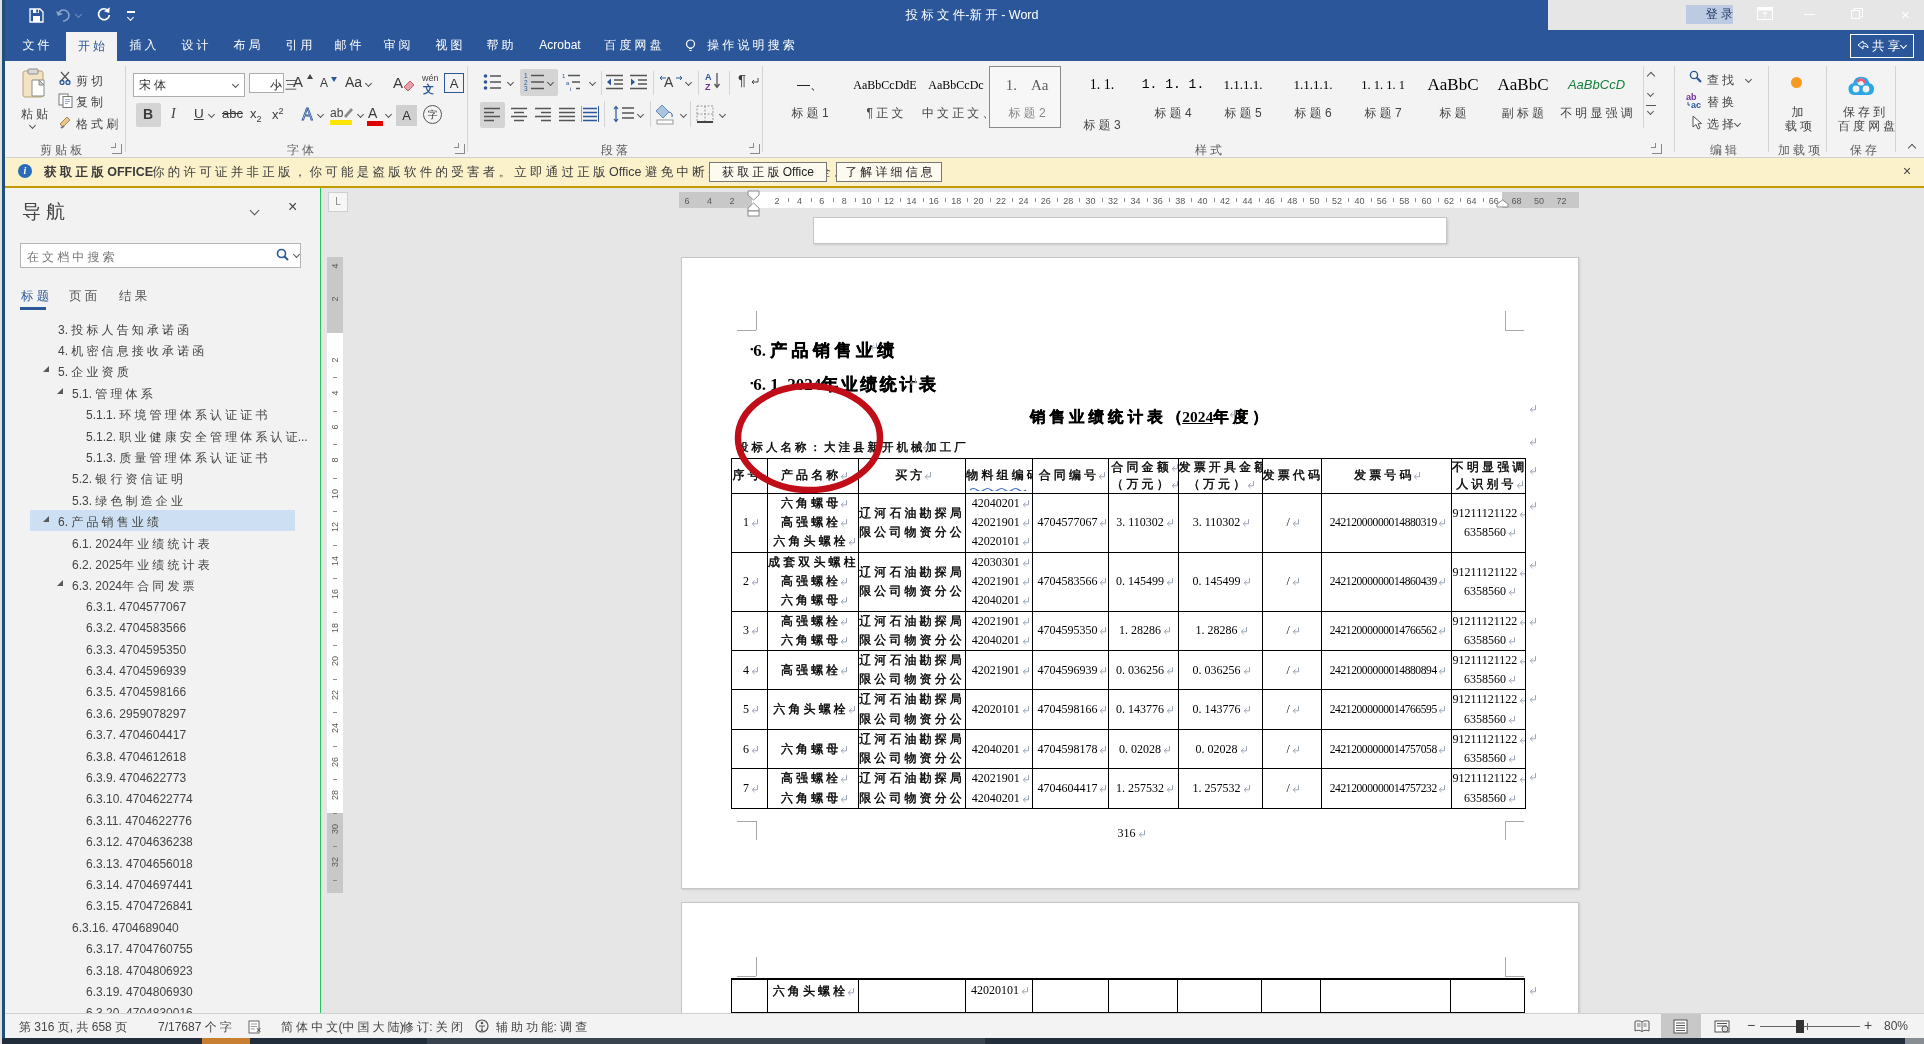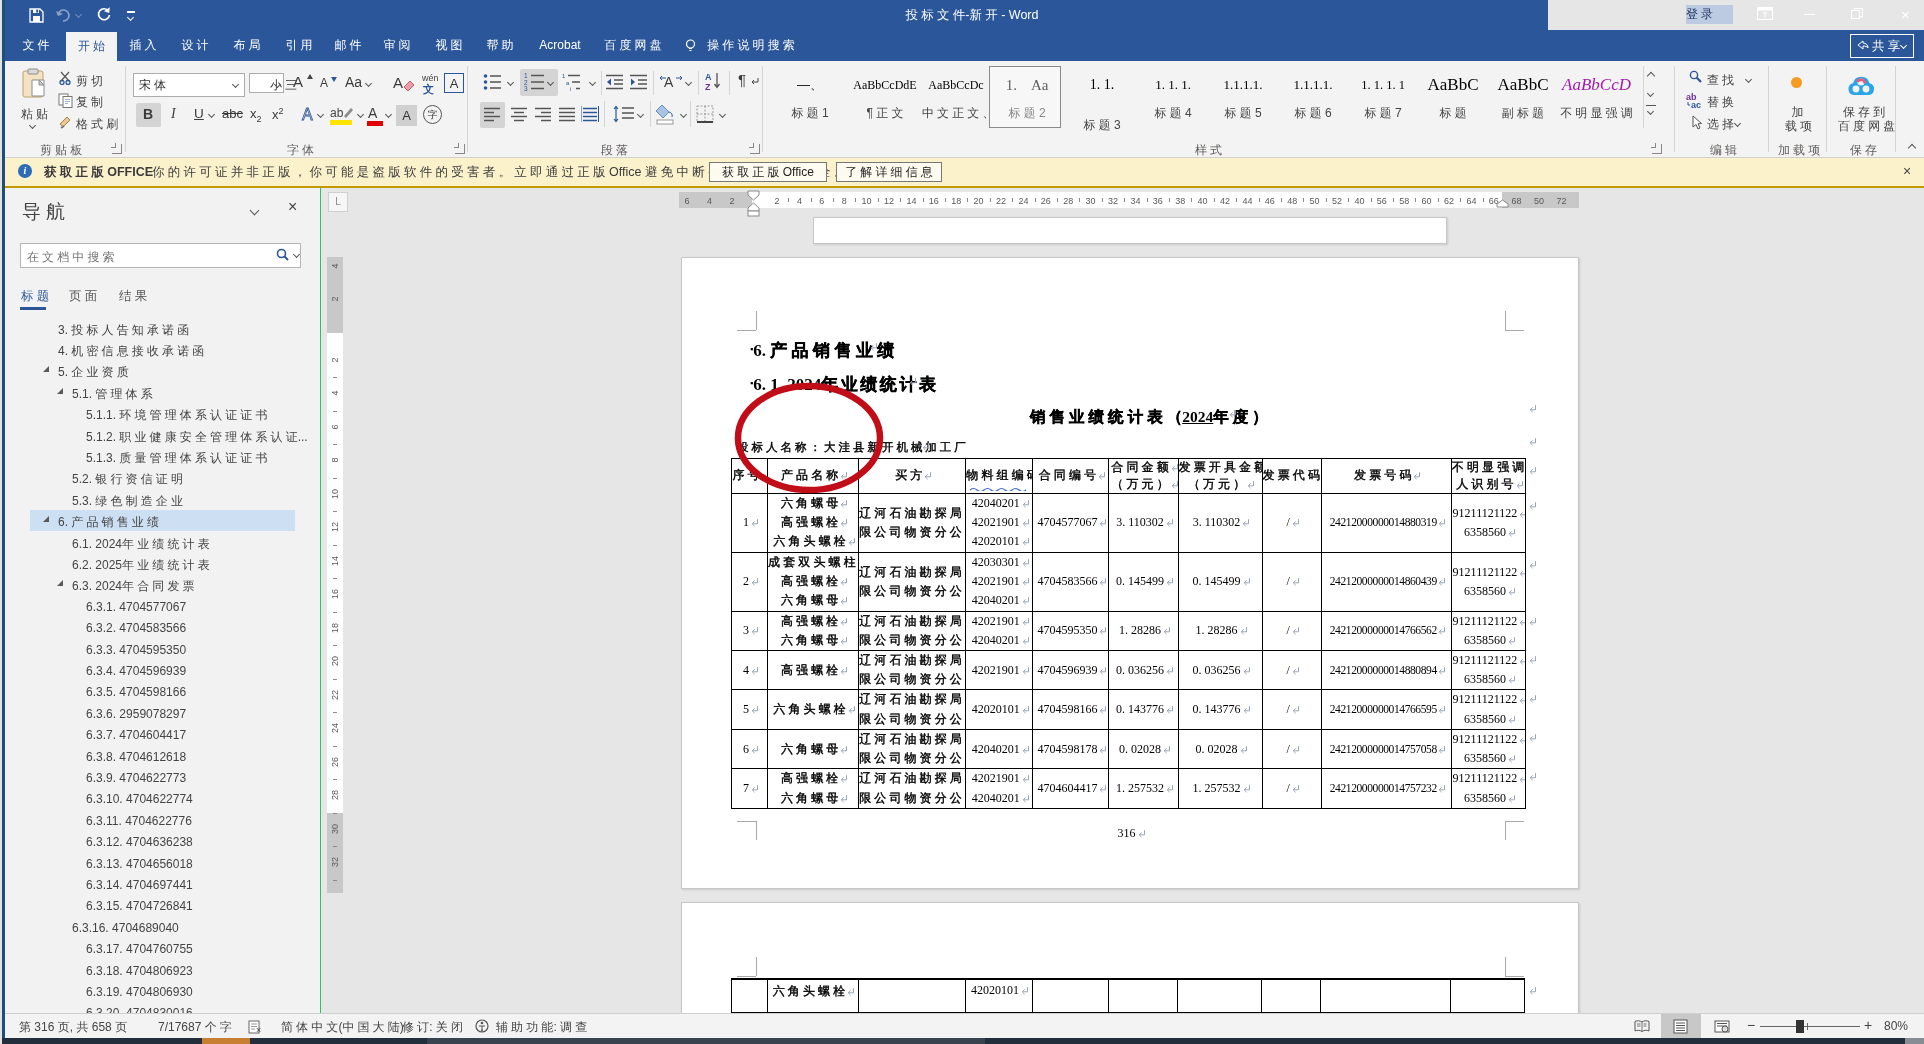--- a/index.html
+++ b/index.html
@@ -67,21 +67,21 @@
       <path d="M1 3 L3 8 L8 6 Z" fill="#fff"></path>
     </svg>
 <div class="chev" style="left:76px;top:12px;border-color:#9fb4d4;opacity:.6"></div>
 <svg class="icon" style="left:95px;top:6px" width="18" height="18">
       <path d="M13.5 5 A5.5 5.5 0 1 0 14.5 9" fill="none" stroke="#fff" stroke-width="1.7"></path>
       <path d="M14.8 1.2 L14.2 7 L9 5.2 Z" fill="#fff"></path>
     </svg>
 <div style="position:absolute;left:127px;top:11px;width:8px;height:1.5px;background:#fff"></div>
     <div class="chev" style="left:128px;top:15px;border-color:#fff"></div>
 <div class="a" style="left:872px;top:7px;width:200px;text-align:center;font-size:12.5px;color:#fff;white-space:nowrap"><span class="k">投标文件</span>-<span class="k">新开</span> - Word</div>
-<div class="a" style="left:1686px;top:5px;width:47px;height:19px;background:#bccbe2;color:#1f3864;font-size:12px;text-align:left;line-height:19px"><span class="k">登录</span></div>
+<div class="a" style="left:1686px;top:5px;width:47px;height:19px;background:#bccbe2;color:#1f3864;font-size:12px;text-align:right;line-height:19px"><span class="k">登录</span></div>
 <svg class="icon" style="left:1757px;top:7px" width="16" height="13">
       <rect x="0.5" y="0.5" width="15" height="12" fill="none" stroke="#fff"></rect>
       <rect x="0.5" y="0.5" width="15" height="3" fill="#fff"></rect>
       <path d="M8 10 V5 M5.8 7 L8 4.8 L10.2 7" stroke="#fff" fill="none"></path>
     </svg>
 <div style="position:absolute;left:1804px;top:14px;width:11px;height:1.4px;background:#fff"></div>
 <svg class="icon" style="left:1851px;top:8px" width="12" height="11">
       <rect x="0.5" y="2.5" width="8" height="8" fill="none" stroke="#fff"></rect>
       <path d="M3 2.5 V0.5 H11.5 V9 H9" fill="none" stroke="#fff"></path>
     </svg>
@@ -317,21 +317,21 @@
     </div>
 <div class="a" style="left:992px;top:8px;width:70px;height:58px;text-align:center">
       <div style="height:30px;line-height:32px;font-size:15px;font-family:'Liberation Serif',serif;color:#000;white-space:nowrap;overflow:hidden">1.<span style="margin-left:14px">Aa</span></div>
       <div style="font-size:12px;color:#444;margin-top:6px;white-space:nowrap;overflow:hidden"><span class="k">标题</span> 2</div>
     </div>
 <div class="a" style="left:1067px;top:8px;width:70px;height:58px;text-align:center">
       <div style="height:30px;line-height:32px;font-size:14px;font-family:'Liberation Serif',serif;color:#000;white-space:nowrap;overflow:hidden">1. 1.</div>
       <div style="font-size:12px;color:#444;margin-top:18px;white-space:nowrap;overflow:hidden"><span class="k">标题</span> 3</div>
     </div>
 <div class="a" style="left:1139px;top:8px;width:68px;height:58px;text-align:center">
-      <div style="height:30px;line-height:32px;font-size:13px;font-family:Liberation Serif, serif;color:#000;white-space:nowrap;overflow:hidden">1. 1. 1.</div>
+      <div style="height:30px;line-height:32px;font-size:13px;font-family:Liberation Mono, monospace;color:#000;white-space:nowrap;overflow:hidden">1. 1. 1.</div>
       <div style="font-size:12px;color:#444;margin-top:6px;white-space:nowrap;overflow:hidden"><span class="k">标题</span> 4</div>
     </div>
 <div class="a" style="left:1209px;top:8px;width:68px;height:58px;text-align:center">
       <div style="height:30px;line-height:32px;font-size:13px;font-family:'Liberation Serif',serif;color:#000;white-space:nowrap;overflow:hidden">1.1.1.1.</div>
       <div style="font-size:12px;color:#444;margin-top:6px;white-space:nowrap;overflow:hidden"><span class="k">标题</span> 5</div>
     </div>
 <div class="a" style="left:1279px;top:8px;width:68px;height:58px;text-align:center">
       <div style="height:30px;line-height:32px;font-size:13px;font-family:'Liberation Serif',serif;color:#000;white-space:nowrap;overflow:hidden">1.1.1.1.</div>
       <div style="font-size:12px;color:#444;margin-top:6px;white-space:nowrap;overflow:hidden"><span class="k">标题</span> 6</div>
     </div>
@@ -341,21 +341,21 @@
     </div>
 <div class="a" style="left:1419px;top:8px;width:68px;height:58px;text-align:center">
       <div style="height:30px;line-height:32px;font-size:17px;font-family:'Liberation Serif',serif;color:#000;white-space:nowrap;overflow:hidden">AaBbC</div>
       <div style="font-size:12px;color:#444;margin-top:6px;white-space:nowrap;overflow:hidden"><span class="k">标题</span></div>
     </div>
 <div class="a" style="left:1489px;top:8px;width:68px;height:58px;text-align:center">
       <div style="height:30px;line-height:32px;font-size:17px;font-family:'Liberation Serif',serif;color:#000;white-space:nowrap;overflow:hidden">AaBbC</div>
       <div style="font-size:12px;color:#444;margin-top:6px;white-space:nowrap;overflow:hidden"><span class="k">副标题</span></div>
     </div>
 <div class="a" style="left:1559px;top:8px;width:75px;height:58px;text-align:center">
-      <div style="height:30px;line-height:32px;font-size:17px;font-family:Liberation Serif, serif;color:#a21caf;white-space:nowrap;overflow:hidden"><i>AaBbCcD</i></div>
+      <div style="height:30px;line-height:32px;font-size:13px;font-family:Liberation Sans, sans-serif;color:#15803d;white-space:nowrap;overflow:hidden"><i>AaBbCcD</i></div>
       <div style="font-size:12px;color:#444;margin-top:6px;white-space:nowrap;overflow:hidden"><span class="k">不明显强调</span></div>
     </div>
 <div class="a" style="left:989px;top:5px;width:72px;height:62px;border:1px solid #8a8a8a;background:rgba(255,255,255,.35)"></div>
 <div class="a" style="left:1643px;top:5px;width:17px;height:62px;border-left:1px solid #d6d4d2"></div>
 <div class="chevup" style="left:1648px;top:12px"></div>
 <div class="chev" style="left:1648px;top:30px"></div>
 <div class="chev" style="left:1648px;top:48px"></div>
     <div style="position:absolute;left:1646px;top:44px;width:10px;height:1.3px;background:#555"></div>
 <div class="gl2" style="left:1195px;top:81px"><span class="k">样式</span></div>
 <div class="launch" style="left:1652px;top:83px"></div>

